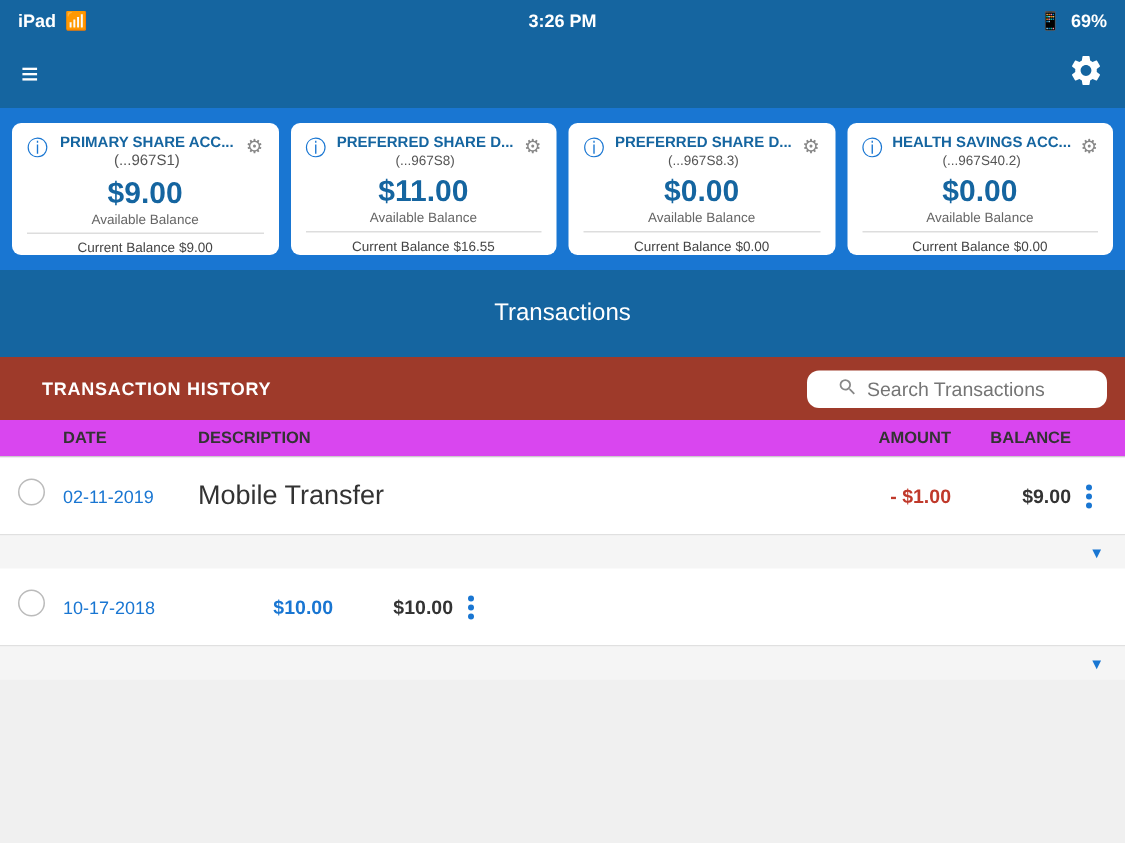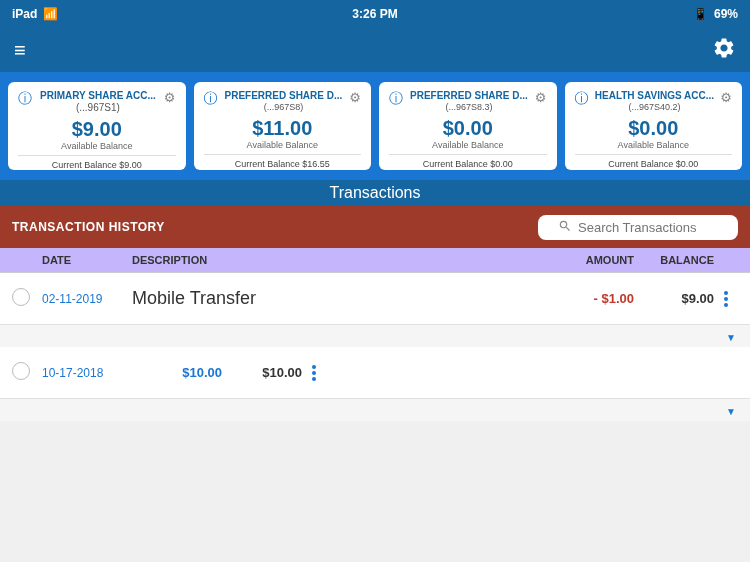--- a/index.html
+++ b/index.html
@@ -110,37 +110,38 @@
       text-align: center;
     }
 
     
     #transactions-header {
       background: #1565a0;
       text-align: center;
       color: white;
       font-size: 16px;
       font-weight: 500;
-      padding: 4px 0;
+      padding: 20px 0;
     }
 
     
     #txn-history-bar {
       background: #9e3a2a;
       display: flex;
       align-items: center;
       justify-content: space-between;
       padding: 6px 12px;
       height: 42px;
     }
     #txn-history-label {
       color: white;
       font-size: 12px;
       font-weight: 700;
       letter-spacing: 0.5px;
+      margin-left: 16px;
     }
     #search-box {
       background: white;
       border-radius: 8px;
       display: flex;
       align-items: center;
       padding: 4px 20px;
       gap: 6px;
       width: 200px;
     }
@@ -152,21 +153,21 @@
       border: none;
       outline: none;
       font-size: 13px;
       color: #333;
       background: transparent;
       width: 100%;
     }
 
     
     #table-header {
-      background: #c4b5fd;
+      background: #d946ef;
       display: flex;
       padding: 6px 12px;
       border-bottom: 1px solid #ccc;
     }
     .col-check { width: 30px; }
     .col-date { width: 90px; color: #333; font-size: 11px; font-weight: 700; }
     .col-desc { flex: 1; color: #333; font-size: 11px; font-weight: 700; }
     .col-amount { width: 90px; text-align: right; color: #333; font-size: 11px; font-weight: 700; }
     .col-balance { width: 80px; text-align: right; color: #333; font-size: 11px; font-weight: 700; }
     .col-more { width: 24px; }

